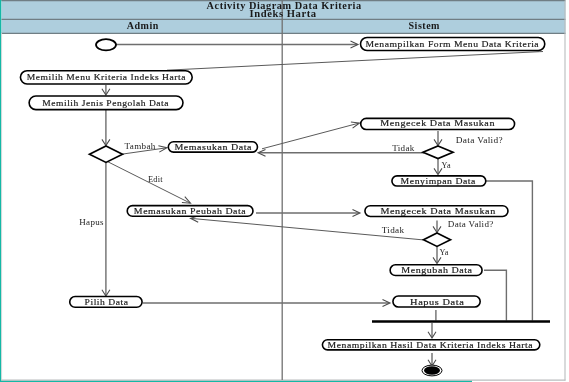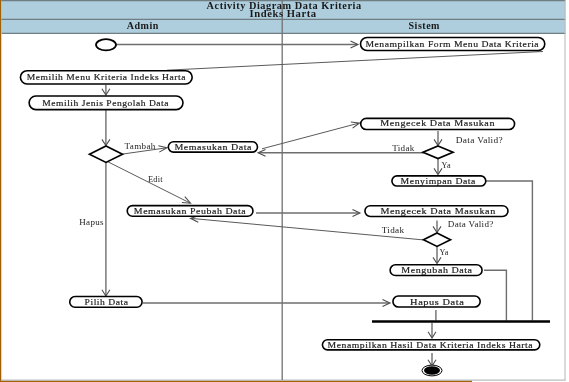--- a/index.html
+++ b/index.html
@@ -1,18 +1,18 @@
 <!DOCTYPE html>
 <html><head>
 <meta charset="utf-8">
 <title>Activity Diagram Data Kriteria Indeks Harta</title>
 <style>
   html,body{margin:0;padding:0;background:#ffffff;}
   body{width:569px;height:382px;font-family:"Liberation Serif",serif;overflow:hidden;}
-  #root{position:relative;width:472px;height:382px;background:#a16207;}
+  #root{position:relative;width:472px;height:382px;background:#14b8a6;}
   svg#diagram{position:absolute;left:0;top:0;display:block;}
   text{font-family:"Liberation Serif",serif;fill:#1a1a1a;}
   .hdr-title{font-size:9.5px;font-weight:bold;letter-spacing:.5px;}
   .lane-title{font-size:10.3px;font-weight:bold;letter-spacing:.5px;}
   .node-txt{font-size:9px;letter-spacing:0.5px;stroke:#1a1a1a;stroke-width:0.18px;paint-order:stroke fill;}
   .edge-lbl{font-size:8.6px;letter-spacing:0.3px;fill:#1c1c1c;}
   .act{fill:#ffffff;stroke:#000000;stroke-width:1.6;}
   .dia{fill:#ffffff;stroke:#000000;stroke-width:1.7;}
   .flow{stroke:#6e6e6e;stroke-width:1.4;fill:none;}
   .flowd{stroke:#5a5a5a;stroke-width:1;fill:none;}

